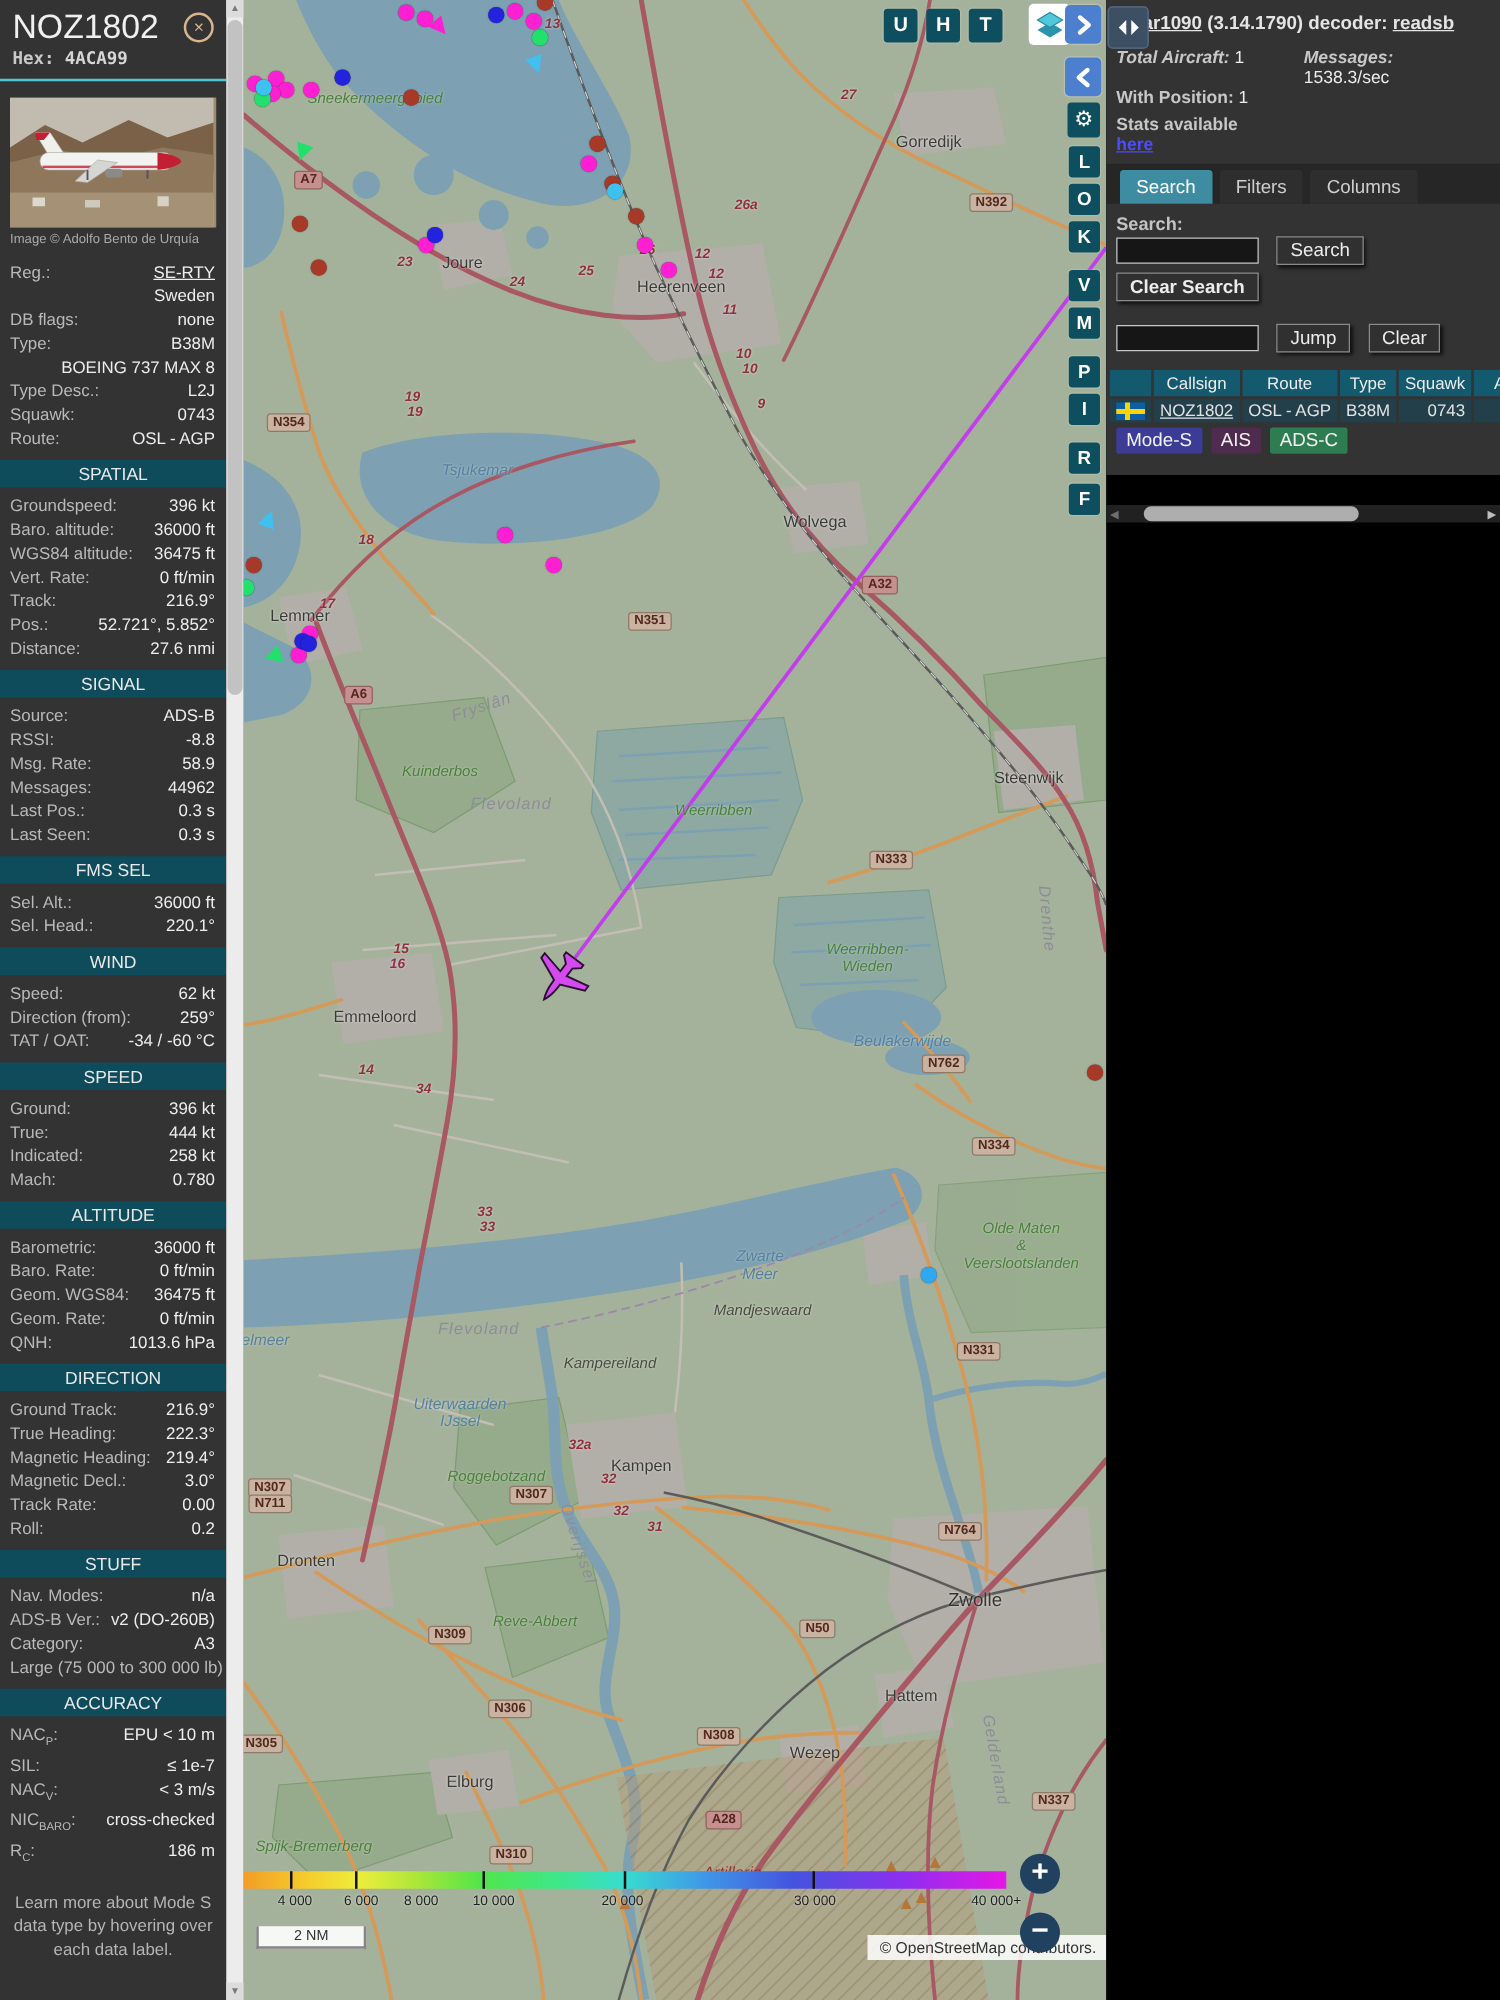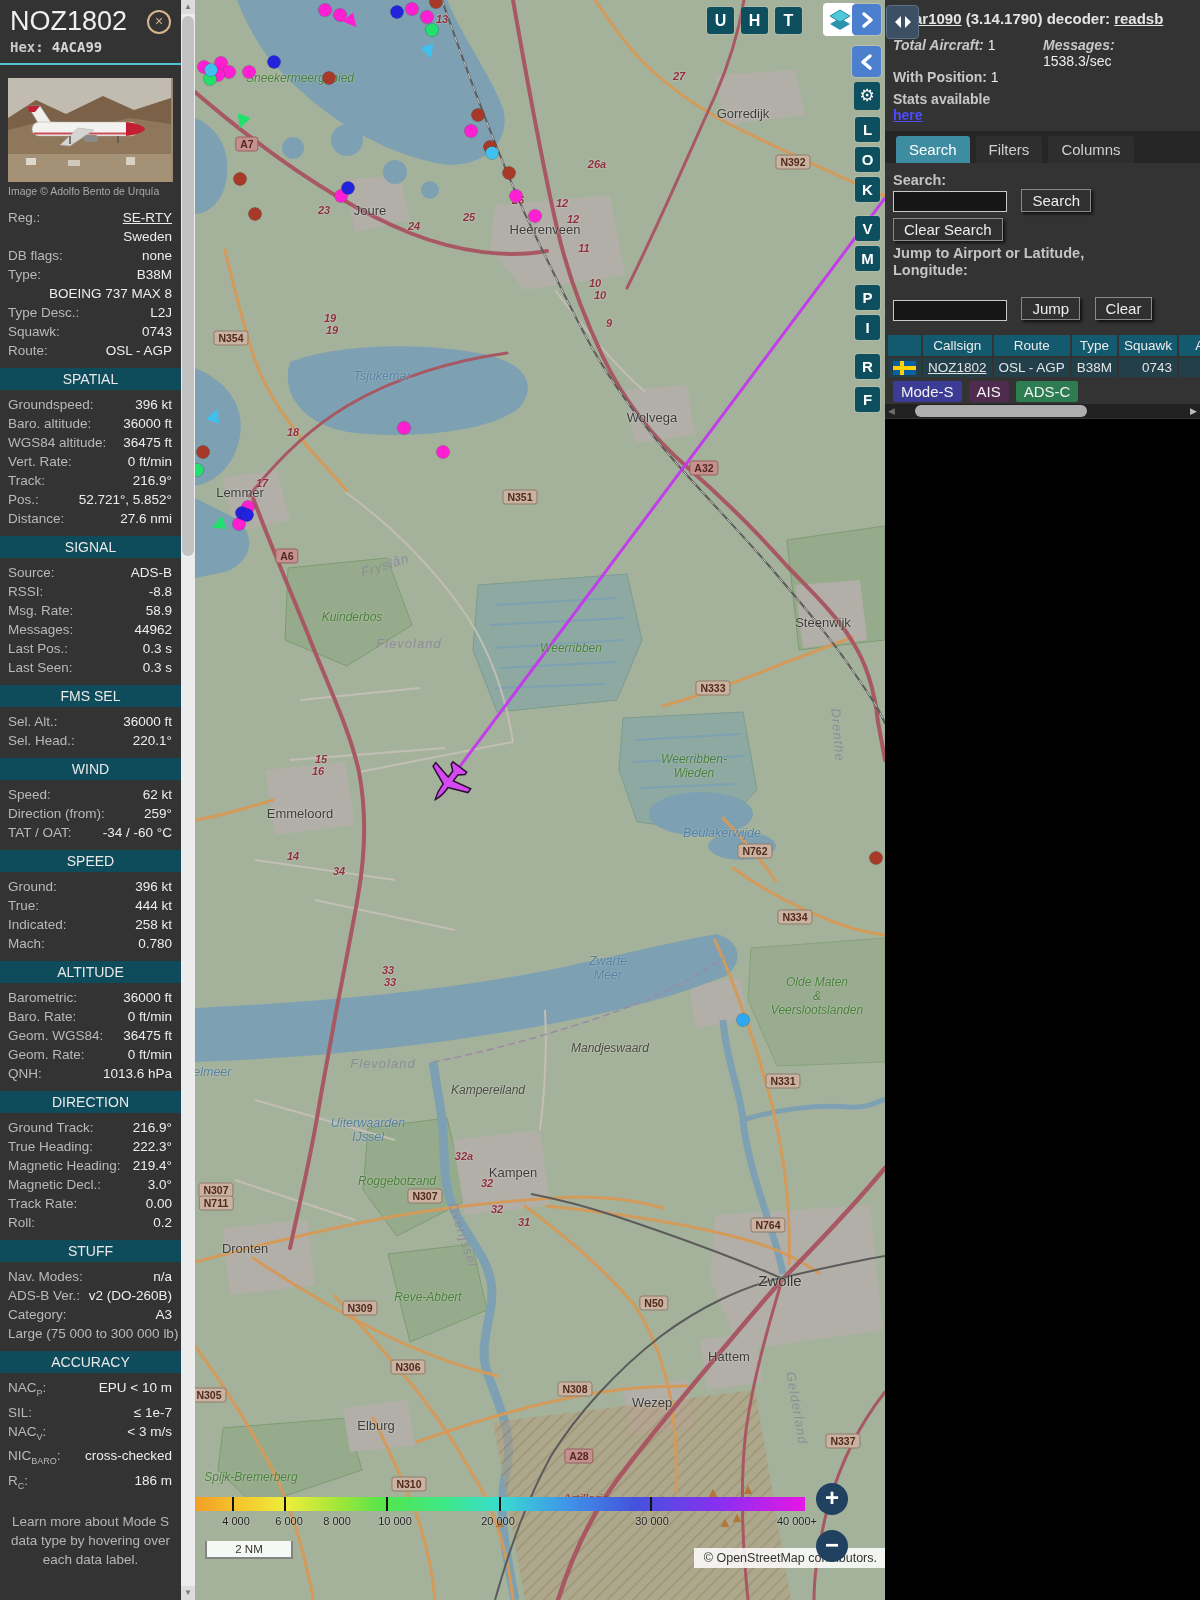--- a/index.html
+++ b/index.html
@@ -469,21 +469,21 @@
         <span class="mlabel city" style="left: 45px; top: 492px;">Lemmer</span>
         <span class="mlabel city" style="left: 105px; top: 813px;">Emmeloord</span>
         <span class="mlabel city" style="left: 50px; top: 1248px;">Dronten</span>
         <span class="mlabel city" style="left: 318px; top: 1172px;">Kampen</span>
         <span class="mlabel city-lg" style="left: 585px; top: 1280px;">Zwolle</span>
         <span class="mlabel city" style="left: 534px; top: 1356px;">Hattem</span>
         <span class="mlabel city" style="left: 457px; top: 1402px;">Wezep</span>
         <span class="mlabel city" style="left: 181px; top: 1425px;">Elburg</span>
         <span class="mlabel water" style="left: 187px; top: 376px;">Tsjukemar</span>
         <span class="mlabel water" style="left: 527px; top: 833px;">Beulakerwijde</span>
-        <span class="mlabel water" style="left: 413px; top: 968px;">Zwarte
+        <span class="mlabel water" style="left: 413px; top: 1012px;">Zwarte
 Meer</span>
         <span class="mlabel water" style="left: 8px; top: 1072px;">Ketelmeer</span>
         <span class="mlabel water" style="left: 173px; top: 1130px;">Uiterwaarden
 IJssel</span>
         <span class="mlabel green" style="left: 105px; top: 78px;">Sneekermeergebied</span>
         <span class="mlabel green" style="left: 157px; top: 617px;">Kuinderbos</span>
         <span class="mlabel green" style="left: 376px; top: 648px;">Weerribben</span>
         <span class="mlabel green" style="left: 499px; top: 766px;">Weerribben-
 Wieden</span>
         <span class="mlabel green" style="left: 622px; top: 996px;">Olde Maten
@@ -680,22 +680,21 @@
       <div class="statline"><span class="here">here</span></div>
       <div class="tabs" id="tabs">
           <div class="tab active">Search</div>
           <div class="tab">Filters</div>
           <div class="tab">Columns</div>
         </div>
       <div class="pform">
         <div class="flabel">Search:</div>
         <input class="inp" style="">
         <span class="btn">Search</span>
-        <div style="margin-top:6px;"><span class="btn nml">Clear Search</span></div>
-        <div class="flabel" style="margin-top:4px;width:230px;">Jump to Airport or Latitude, Longitude:</div>
+        <div style="margin-top:6px;font-weight:bold;"><span class="btn nml">Clear Search</span></div>
         <div style="margin-top:18px;">
           <input class="inp" style="">
           <span class="btn">Jump</span>
           <span class="btn">Clear</span>
         </div>
       </div>
       <table class="tbl">
         <tbody>
             <tr>
           <th style="width:26px;"></th>

